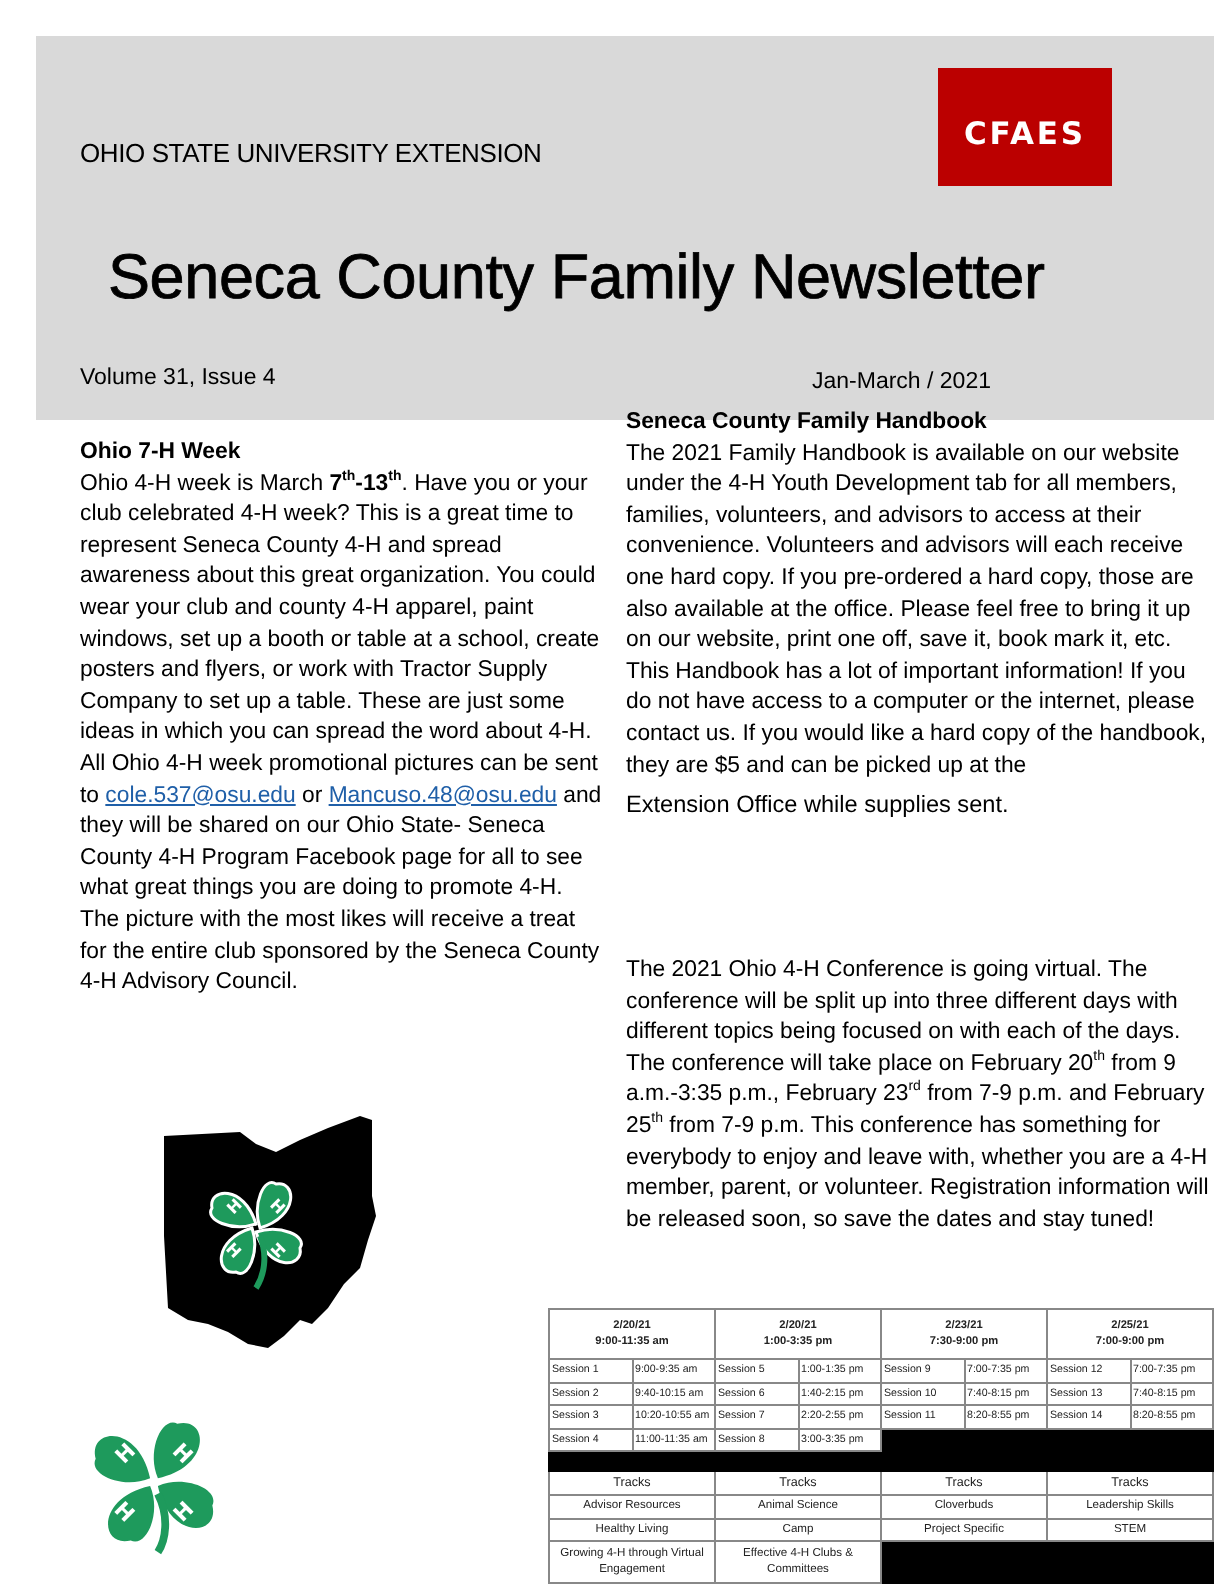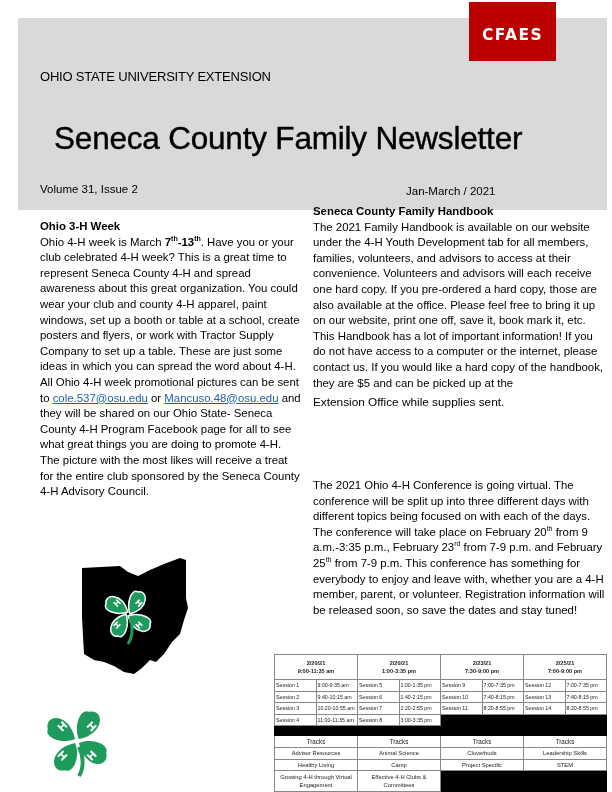--- a/index.html
+++ b/index.html
@@ -6,21 +6,21 @@
   body {
     width: 612px; height: 792px; position: relative; overflow: hidden;
     background: #ffffff; color: #000;
     font-family: "Liberation Sans", sans-serif;
   }
   .header {
     position: absolute; left: 18px; top: 18px; width: 589px; height: 192px;
     background: #d9d9d9;
   }
   .cfaes {
-    position: absolute; left: 469px; top: 2px; width: 87px; height: 59px;
+    position: absolute; left: 469px; top: 34px; width: 87px; height: 59px;
     background: #bb0000; color: #fff;
     font-family: "DejaVu Sans", sans-serif; font-weight: bold;
     font-size: 15.5px; letter-spacing: 1.4px;
     display: flex; align-items: center; justify-content: center;
     padding-top: 7px; box-sizing: border-box;
   }
   .org {
     position: absolute; left: 40px; top: 69px; font-size: 13px; letter-spacing: -0.2px;
   }
   .title {
@@ -59,25 +59,25 @@
   .sched td.tall { height: 20px; white-space: normal; line-height: 8px; }
   .sched td.vb { border-left: 1.5px solid #000; }
 </style>
 </head>
 <body>
 
 <div class="header"></div>
 <div class="cfaes">CFAES</div>
 <div class="org">OHIO STATE UNIVERSITY EXTENSION</div>
 <h1 class="title">Seneca County Family Newsletter</h1>
-<div class="volume">Volume 31, Issue 2</div>
+<div class="volume">Volume 31, Issue 4</div>
 <div class="date">Jan-March / 2021</div>
 
 <div class="col left-col">
-  <h2>Ohio 3-H Week</h2>
+  <h2>Ohio 7-H Week</h2>
   <p><span>Ohio 4-H week is March </span><b><span>7</span><sup>th</sup><span>-13</span><sup>th</sup></b><span>. Have you or your club celebrated 4-H week? This is a great time to represent Seneca County 4-H and spread awareness about this great organization.  You could wear your club and county 4-H apparel, paint windows, set up a booth or table at a school, create posters and flyers, or work with Tractor Supply Company to set up a table. These are just some ideas in which you can spread the word about 4-H.</span></p>
   <p><span>All Ohio 4-H week promotional pictures can be sent to </span><a class="email">cole.537@osu.edu</a><span> or </span><a class="email">Mancuso.48@osu.edu</a><span> and they will be shared on our Ohio State- Seneca County 4-H Program Facebook page for all to see what great things you are doing to promote 4-H. The picture with the most likes will receive a treat for the entire club sponsored by the Seneca County 4-H Advisory Council.</span></p>
 </div>
 
 <div class="col right-col">
   <h2>Seneca County Family Handbook</h2>
   <p>The 2021 Family Handbook is available on our website under the 4-H Youth Development tab for all members, families, volunteers, and advisors to access at their convenience. Volunteers and advisors will each receive one hard copy. If you pre-ordered a hard copy, those are also available at the office. Please feel free to bring it up on our website, print one off, save it, book mark it, etc. This Handbook has a lot of important information! If you do not have access to a computer or the internet, please contact us. If you would like a hard copy of the handbook, they are $5 and can be picked up at the</p>
   <p class="ext">Extension Office while supplies sent.</p>
 </div>
 

